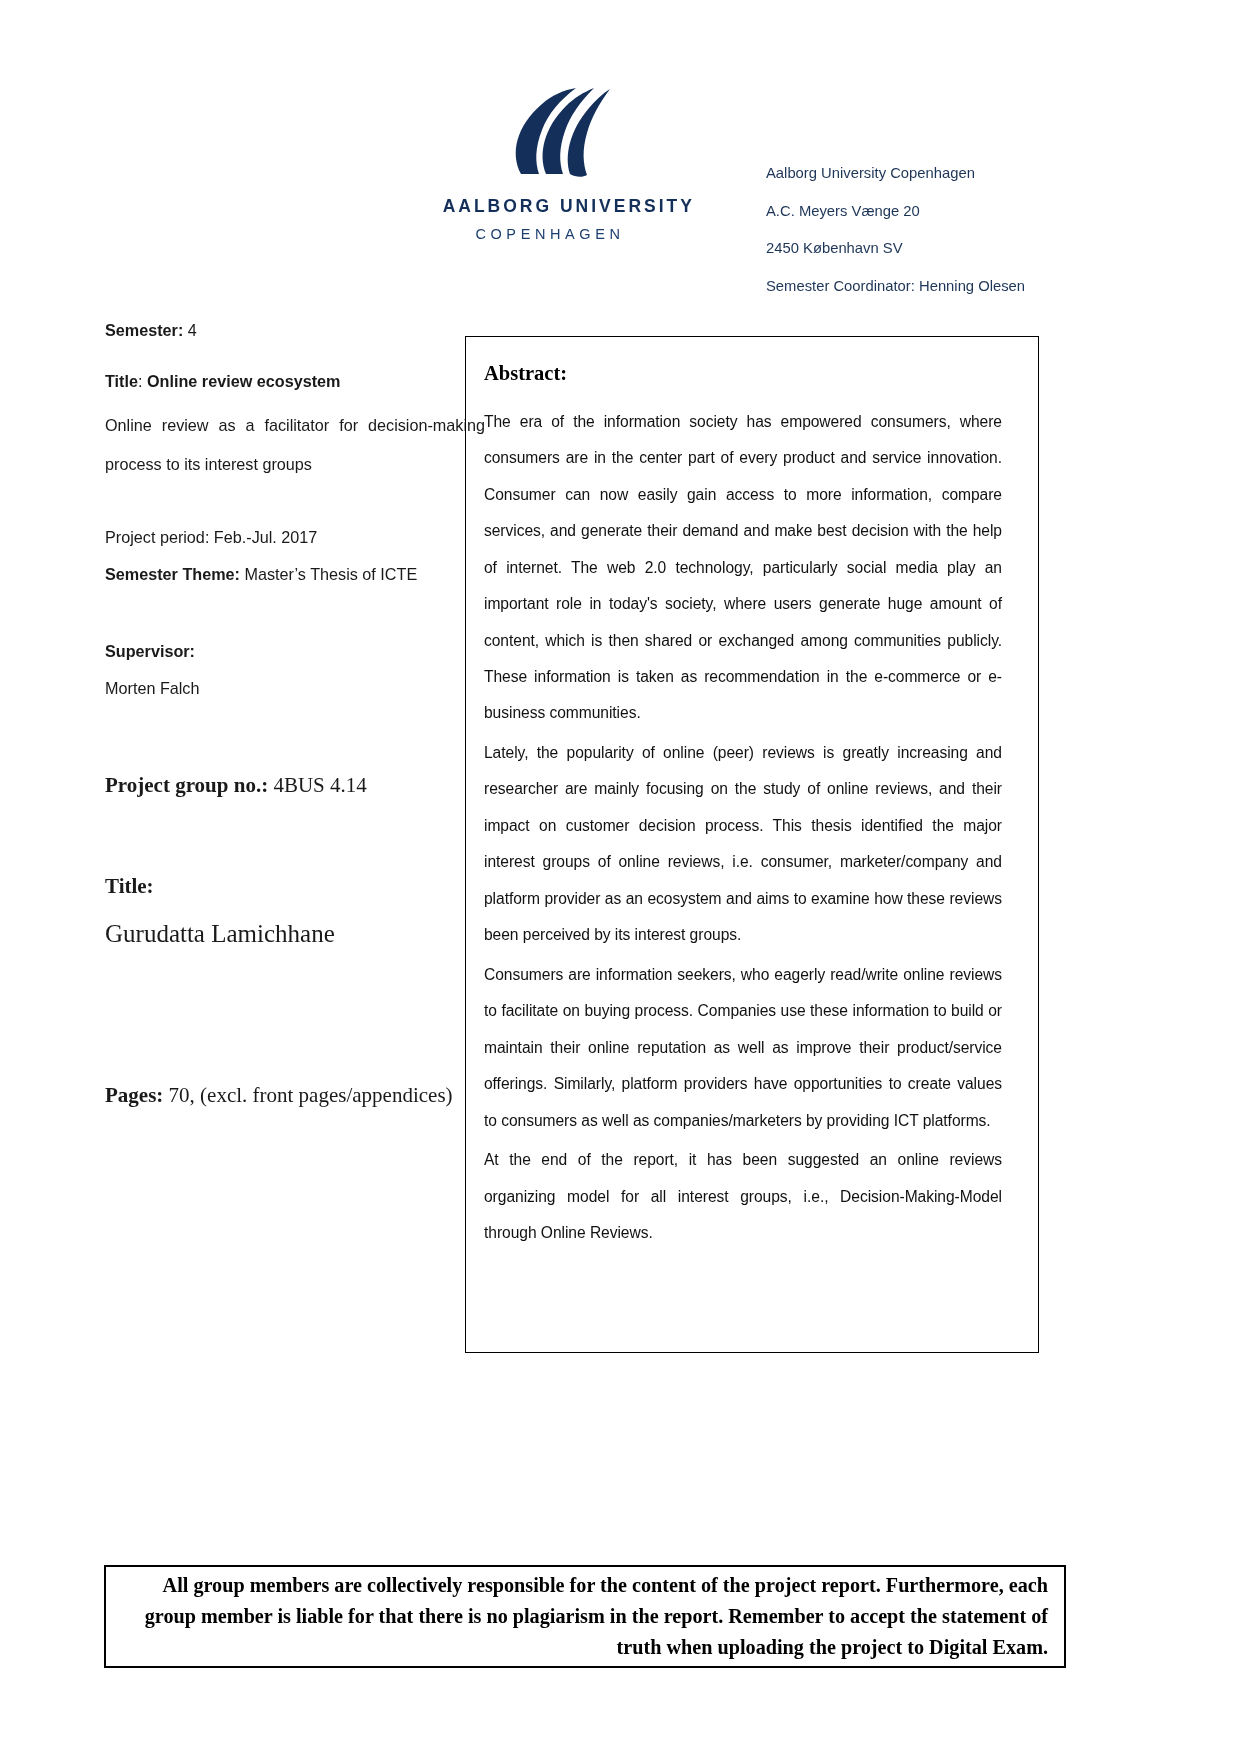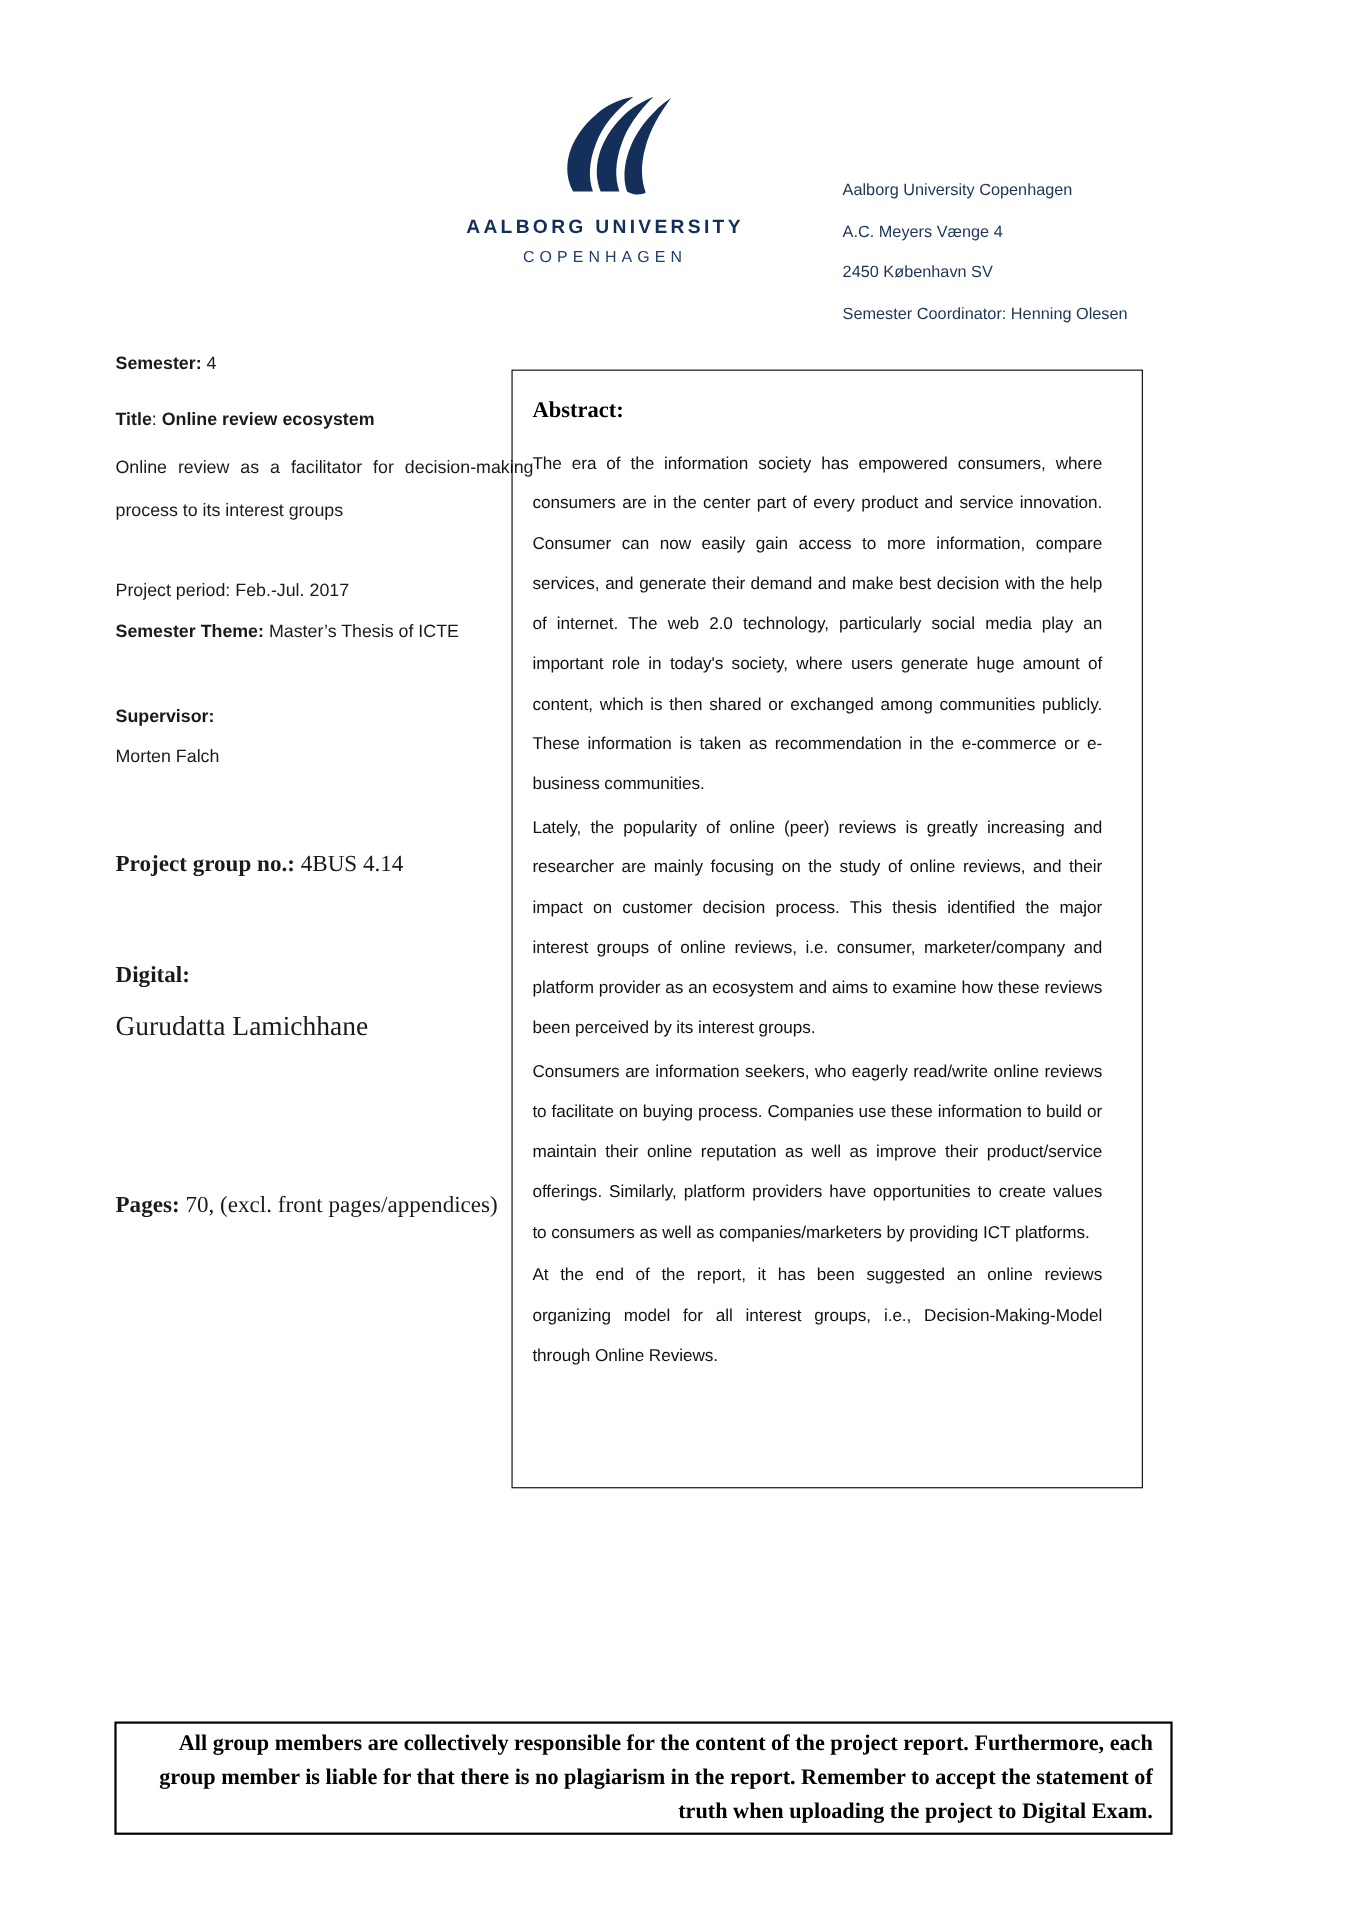--- a/index.html
+++ b/index.html
@@ -45,20 +45,21 @@
     margin: 0 auto 16px auto;
     display: block;
   }
   .logo-name {
     font-size: 17.5px;
     font-weight: bold;
     letter-spacing: 3.0px;
     color: #14305a;
     line-height: 1.2;
     white-space: nowrap;
+    text-align: right;
   }
   .logo-sub {
     font-size: 14.5px;
     font-weight: normal;
     letter-spacing: 4.6px;
     color: #1d3f6e;
     margin-top: 9px;
     line-height: 1.2;
   }
 
@@ -196,21 +197,21 @@
         <path d="M31 86 C20 66, 26 38, 52 16 C62 7, 74 2, 86 0 C70 12, 58 26, 52 42 C45 60, 45 74, 49 86 Z" fill="#14305a"></path>
         <path d="M56 86 C48 66, 54 40, 76 18 C84 10, 94 4, 104 0 C90 14, 80 28, 75 43 C69 60, 69 74, 73 86 Z" fill="#14305a"></path>
         <path d="M80 86 C74 68, 80 42, 99 20 C105 13, 112 6, 120 1 C109 16, 101 30, 97 45 C92 62, 93 76, 97 87 C92 90, 85 89, 80 86 Z" fill="#14305a"></path>
       </svg>
       <div class="logo-name">AALBORG UNIVERSITY</div>
       <div class="logo-sub">COPENHAGEN</div>
     </div>
 
     <div class="address-block">
       <div class="address-line">Aalborg University Copenhagen</div>
-      <div class="address-line">A.C. Meyers Vænge 4</div>
+      <div class="address-line">A.C. Meyers Vænge 20</div>
       <div class="address-line">2450 København SV</div>
       <div class="address-line">Semester Coordinator: Henning Olesen</div>
     </div>
 
   </div>
 
   <div class="main">
 
     <div class="left-col">
 
@@ -234,21 +235,21 @@
 
       <p class="lc-line">Morten Falch</p>
 
       <div class="lc-gap-lg"></div>
 
       <p class="serif-line"><span class="lbl">Project group no.:</span><span> 4BUS 4.14</span></p>
 
       <div class="lc-gap-lg"></div>
       <div class="lc-gap-sm"></div>
 
-      <p class="serif-all-bold">Digital:</p>
+      <p class="serif-all-bold">Title:</p>
 
       <div class="lc-gap-sm"></div>
 
       <p class="serif-plain">Gurudatta Lamichhane</p>
 
       <div class="lc-gap-lg"></div>
       <div class="lc-gap-lg"></div>
       <div class="lc-gap-sm"></div>
 
       <p class="serif-line"><span class="lbl">Pages:</span><span> 70, (excl. front pages/appendices)</span></p>

